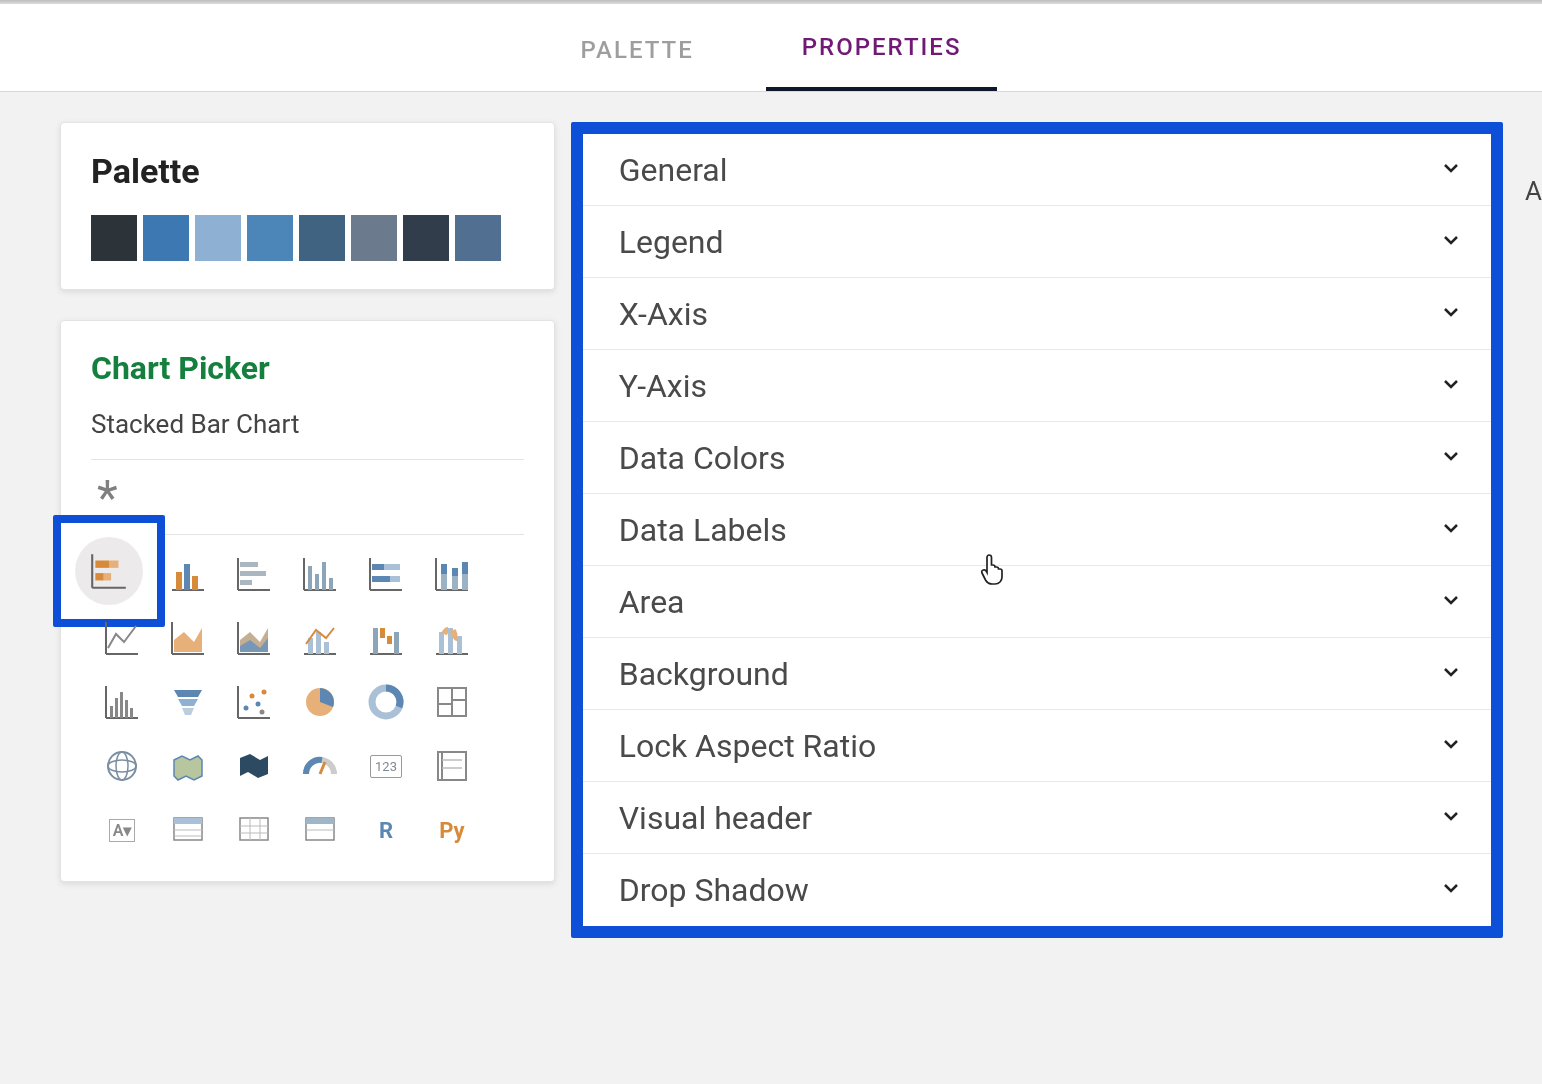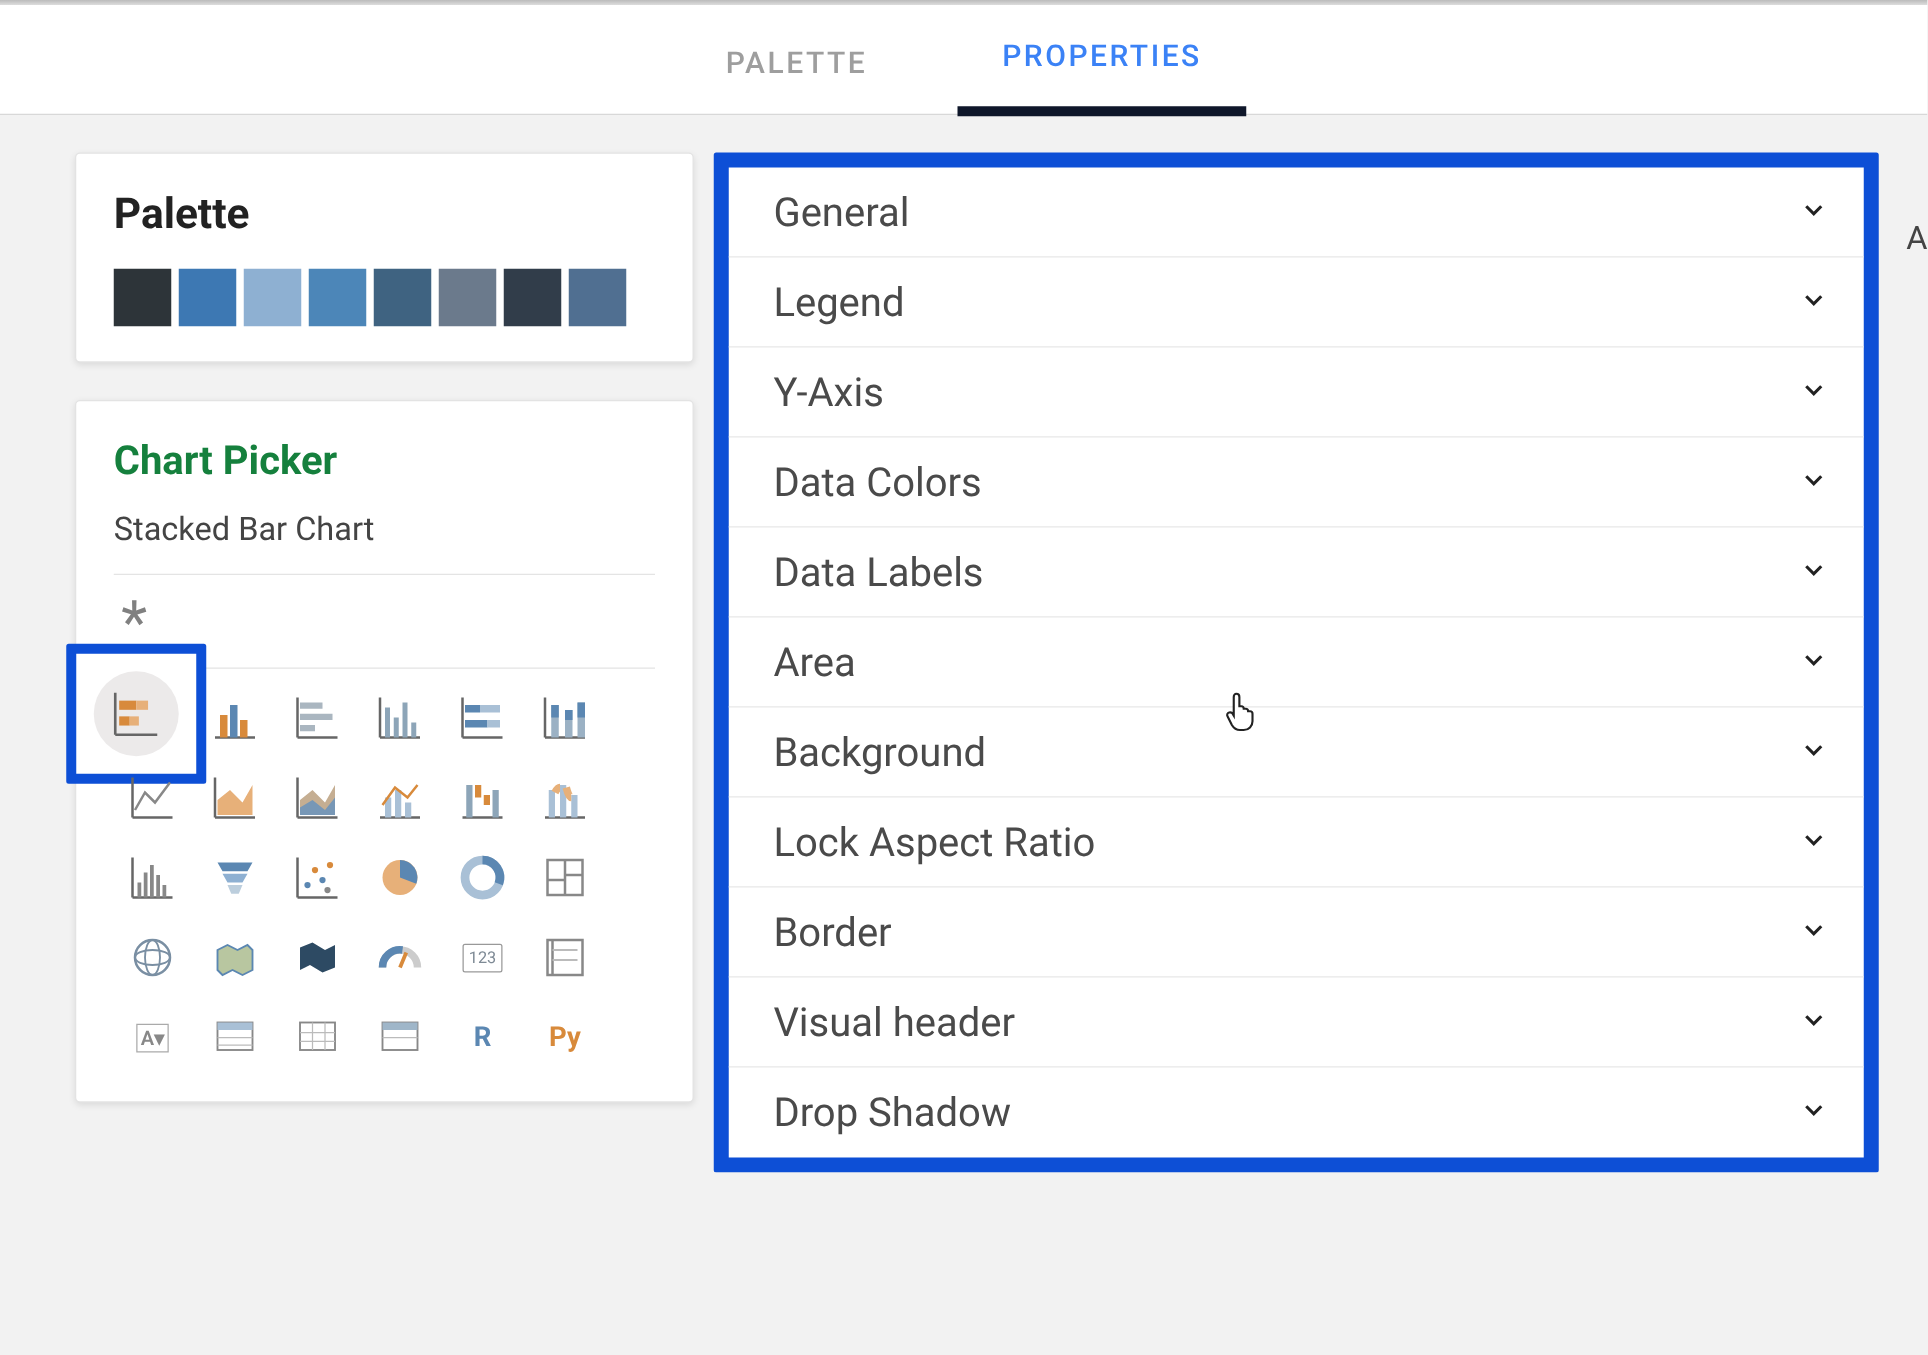--- a/index.html
+++ b/index.html
@@ -25,22 +25,22 @@
   .tab {
     font-size: 24px;
     letter-spacing: 2px;
     color: #9e9e9e;
     padding: 28px 36px 24px 36px;
     margin: 0 18px;
     cursor: pointer;
     font-weight: 500;
   }
   .tab.active {
-    color: #3b82f6;
-    border-bottom: 8px solid #0f172a;
+    color: #701a75;
+    border-bottom: 4px solid #0f172a;
     padding-bottom: 26px;
   }
   .content-row {
     display: flex;
     padding-left: 60px;
     padding-top: 30px;
     position: relative;
   }
   .left-col {
     width: 500px;
@@ -451,20 +451,26 @@
             <polyline points="4,7 10,13 16,7" fill="none" stroke="#222" stroke-width="2.5"></polyline>
           </svg></span>
       </div>
       <div class="prop-item">
         <span>Legend</span>
         <span class="chevron"><svg width="20" height="20" viewBox="0 0 20 20">
             <polyline points="4,7 10,13 16,7" fill="none" stroke="#222" stroke-width="2.5"></polyline>
           </svg></span>
       </div>
       <div class="prop-item">
+        <span>X-Axis</span>
+        <span class="chevron"><svg width="20" height="20" viewBox="0 0 20 20">
+            <polyline points="4,7 10,13 16,7" fill="none" stroke="#222" stroke-width="2.5"></polyline>
+          </svg></span>
+      </div>
+      <div class="prop-item">
         <span>Y-Axis</span>
         <span class="chevron"><svg width="20" height="20" viewBox="0 0 20 20">
             <polyline points="4,7 10,13 16,7" fill="none" stroke="#222" stroke-width="2.5"></polyline>
           </svg></span>
       </div>
       <div class="prop-item">
         <span>Data Colors</span>
         <span class="chevron"><svg width="20" height="20" viewBox="0 0 20 20">
             <polyline points="4,7 10,13 16,7" fill="none" stroke="#222" stroke-width="2.5"></polyline>
           </svg></span>
@@ -482,26 +488,20 @@
           </svg></span>
       </div>
       <div class="prop-item">
         <span>Background</span>
         <span class="chevron"><svg width="20" height="20" viewBox="0 0 20 20">
             <polyline points="4,7 10,13 16,7" fill="none" stroke="#222" stroke-width="2.5"></polyline>
           </svg></span>
       </div>
       <div class="prop-item">
         <span>Lock Aspect Ratio</span>
-        <span class="chevron"><svg width="20" height="20" viewBox="0 0 20 20">
-            <polyline points="4,7 10,13 16,7" fill="none" stroke="#222" stroke-width="2.5"></polyline>
-          </svg></span>
-      </div>
-      <div class="prop-item">
-        <span>Border</span>
         <span class="chevron"><svg width="20" height="20" viewBox="0 0 20 20">
             <polyline points="4,7 10,13 16,7" fill="none" stroke="#222" stroke-width="2.5"></polyline>
           </svg></span>
       </div>
       <div class="prop-item">
         <span>Visual header</span>
         <span class="chevron"><svg width="20" height="20" viewBox="0 0 20 20">
             <polyline points="4,7 10,13 16,7" fill="none" stroke="#222" stroke-width="2.5"></polyline>
           </svg></span>
       </div>

